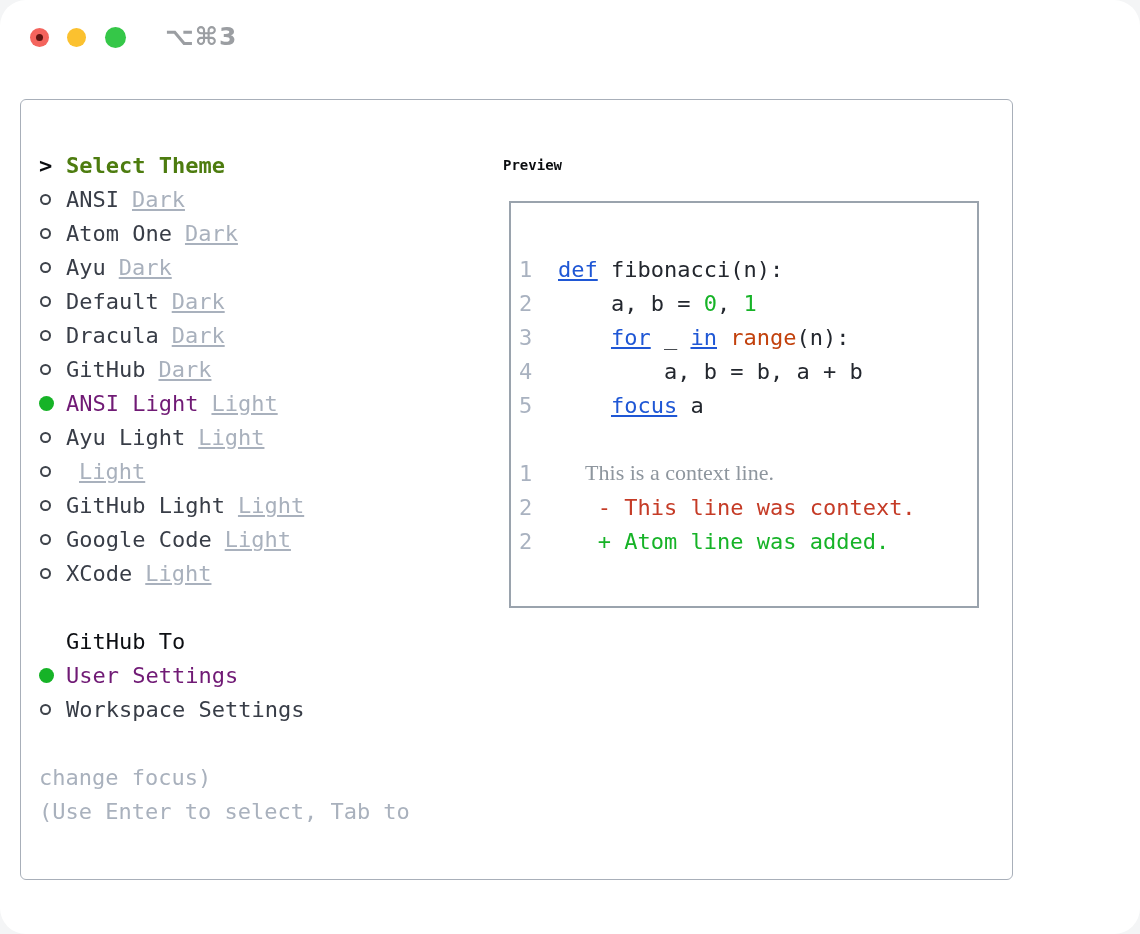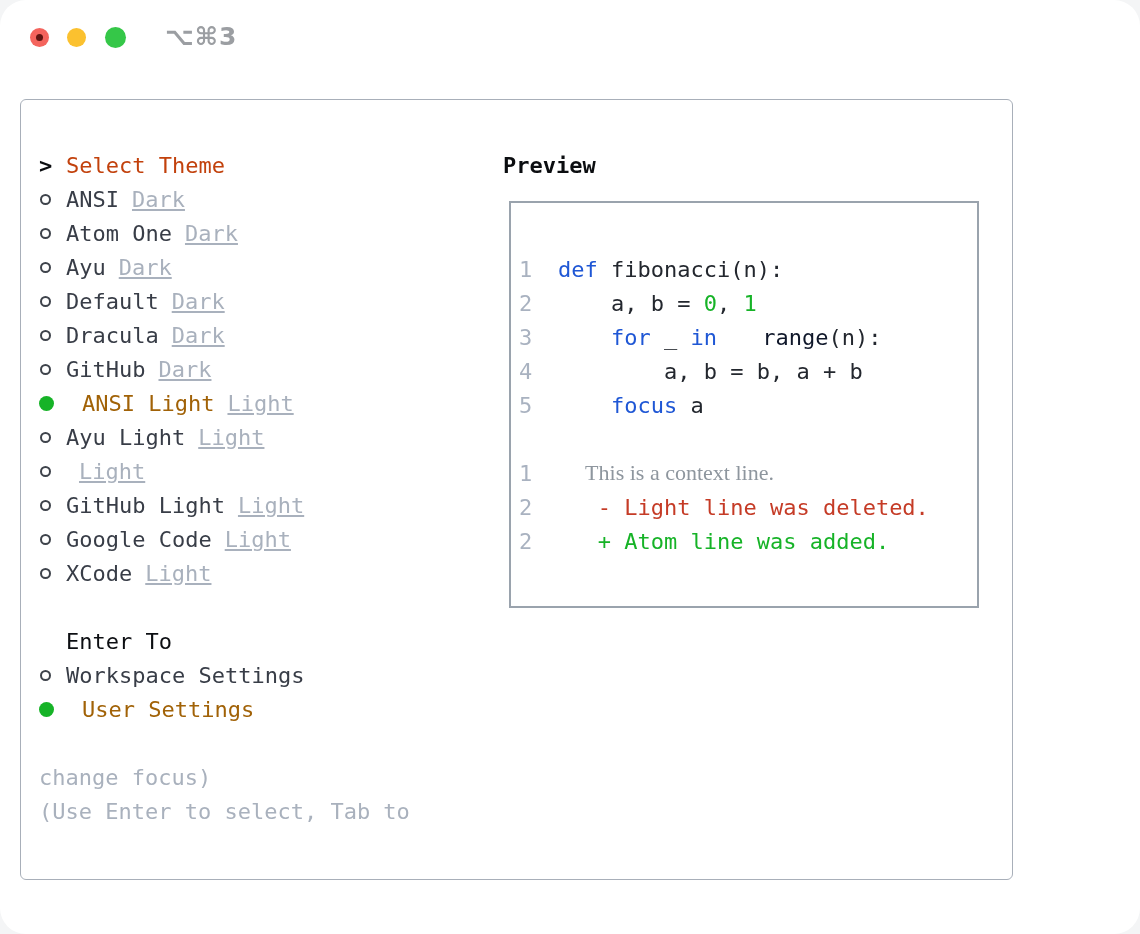--- a/index.html
+++ b/index.html
@@ -31,49 +31,49 @@
   .box {
     position: absolute; left: 20px; top: 99px;
     width: 993px; height: 781px;
     border: 1.5px solid #a8afb9; border-radius: 6px;
     background: #ffffff;
   }
   .left-panel { position: absolute; left: 18px; top: 48px; width: 455px; }
   .row { height: 34px; display: flex; align-items: center; font-size: 22px; color: #383d47; }
   .marker { width: 27px; flex: 0 0 27px; display: flex; align-items: center; }
   .prompt { font-weight: bold; color: #0b0d10; font-size: 22px; }
-  .hdr { font-weight: normal; color: #c2410c; }
+  .hdr { font-weight: bold; color: #4d7c0f; }
   .hdr2 { color: #0c0e12; }
   .radio {
     width: 11px; height: 11px; border: 2px solid #3e434b; border-radius: 50%;
     margin-left: 1px;
   }
   .radio.sel { width: 15px; height: 15px; border: none; background: #16b327; margin-left: 0; }
   .item-name { white-space: pre; text-align: center; }
-  .item-name.sel { color: #a16207; margin-left: 16px; }
+  .item-name.sel { color: #701a75; }
   .item-tag { white-space: pre; color: #a9b1bd; margin-left: 13px; text-decoration: underline; }
   .help-line { color: #a9b1bd; white-space: pre; }
   
   .preview-label {
     position: absolute; left: 482px; top: 48px; height: 34px;
     display: flex; align-items: center;
-    font-size: 22px; font-weight: bold; color: #0b0d10;
+    font-size: 14px; font-weight: bold; color: #0b0d10;
   }
   .preview-box {
     position: absolute; left: 488px; top: 101px;
     width: 470px; height: 407px;
     border: 2px solid #9aa3ad; background: #ffffff;
     padding: 49px 0 0 8px; overflow: hidden;
   }
   .crow { height: 34px; display: flex; align-items: center; font-size: 22px; }
   .ln { flex: 0 0 39px; width: 39px; color: #a9b2c0; white-space: pre; }
   .code { white-space: pre; }
   .seg-fg    { color: #23272e; }
-  .seg-blue  { color: #1f57d5; }
-  .seg-cyan  { color: #0f172a; margin-left: 32px; }
+  .seg-blue  { color: #1f57d5; text-decoration: underline; }
+  .seg-cyan  { color: #c2410c; }
   .seg-green { color: #16b327; }
   .seg-red   { color: #c53b26; }
   .seg-ctx   { color: #8e969e; font-family: Liberation Serif, serif; }
 </style>
 </head>
 <body>
 
 <div class="window">
 
   <div class="titlebar">
@@ -176,35 +176,35 @@
             </span>
             <span class="item-name">XCode</span>
             <span class="item-tag">Light</span>
           </div>
         </div>
 
       <div class="row"></div>
 
       <div class="row">
         <span class="marker"></span>
-        <span class="hdr2">Enter To</span>
+        <span class="hdr2">GitHub To</span>
       </div>
 
       <div id="apply-list">
           <div class="row">
             <span class="marker">
+              <span class="radio sel"></span>
+            </span>
+            <span class="item-name sel">User Settings</span>
+          </div>
+          <div class="row">
+            <span class="marker">
               <span class="radio"></span>
             </span>
             <span class="item-name">Workspace Settings</span>
-          </div>
-          <div class="row">
-            <span class="marker">
-              <span class="radio sel"></span>
-            </span>
-            <span class="item-name sel">User Settings</span>
           </div>
         </div>
 
       <div class="row"></div>
 
       <div id="help-block">
           <div class="row">
             <span class="help-line">change focus)</span>
           </div>
           <div class="row">
@@ -240,21 +240,21 @@
           <div class="crow">
             <span class="ln"></span>
             <span class="code"></span>
           </div>
           <div class="crow">
             <span class="ln">1</span>
             <span class="code"><span class="seg-ctx">     This is a context line.</span></span>
           </div>
           <div class="crow">
             <span class="ln">2</span>
-            <span class="code"><span class="seg-red">   - Light line was deleted.</span></span>
+            <span class="code"><span class="seg-red">   - This line was context.</span></span>
           </div>
           <div class="crow">
             <span class="ln">2</span>
             <span class="code"><span class="seg-green">   + Atom line was added.</span></span>
           </div>
         </div>
     </div>
 
   </div>
 </div>

